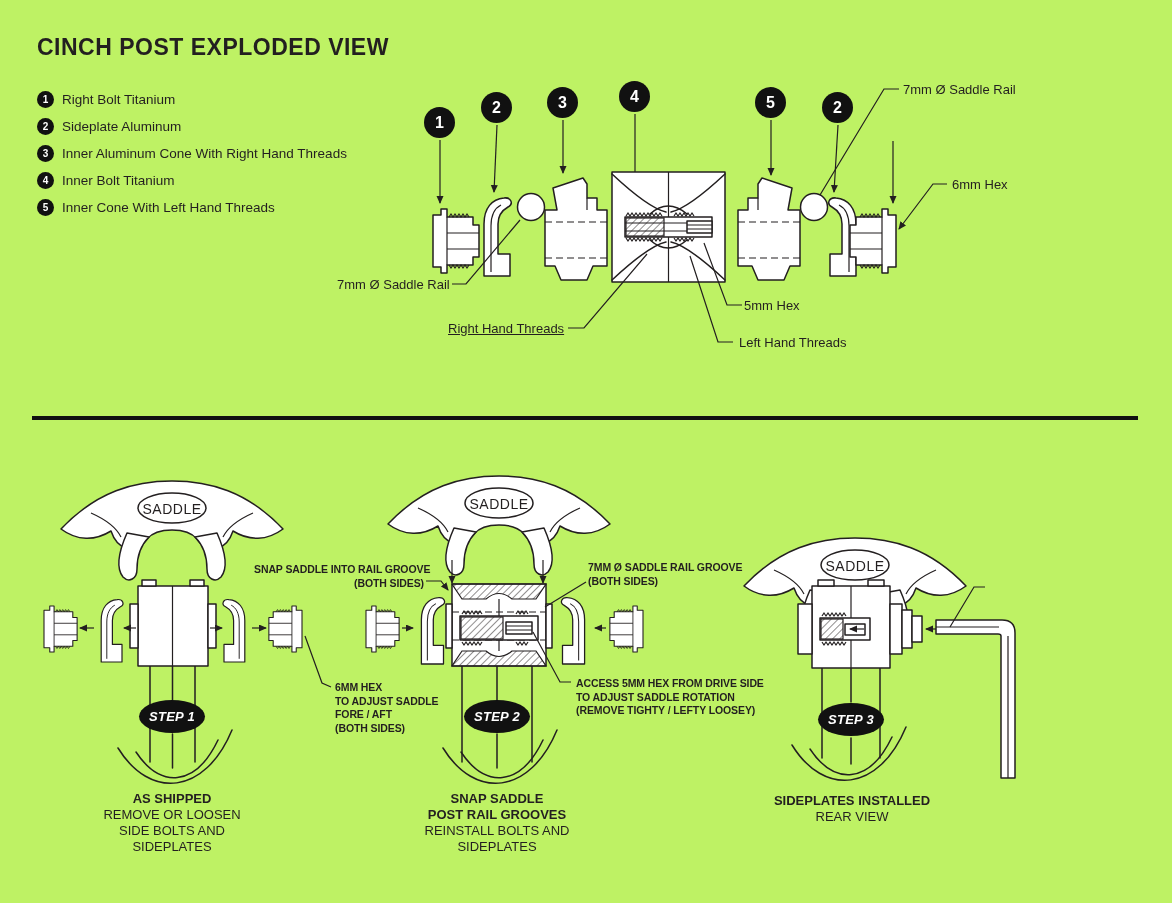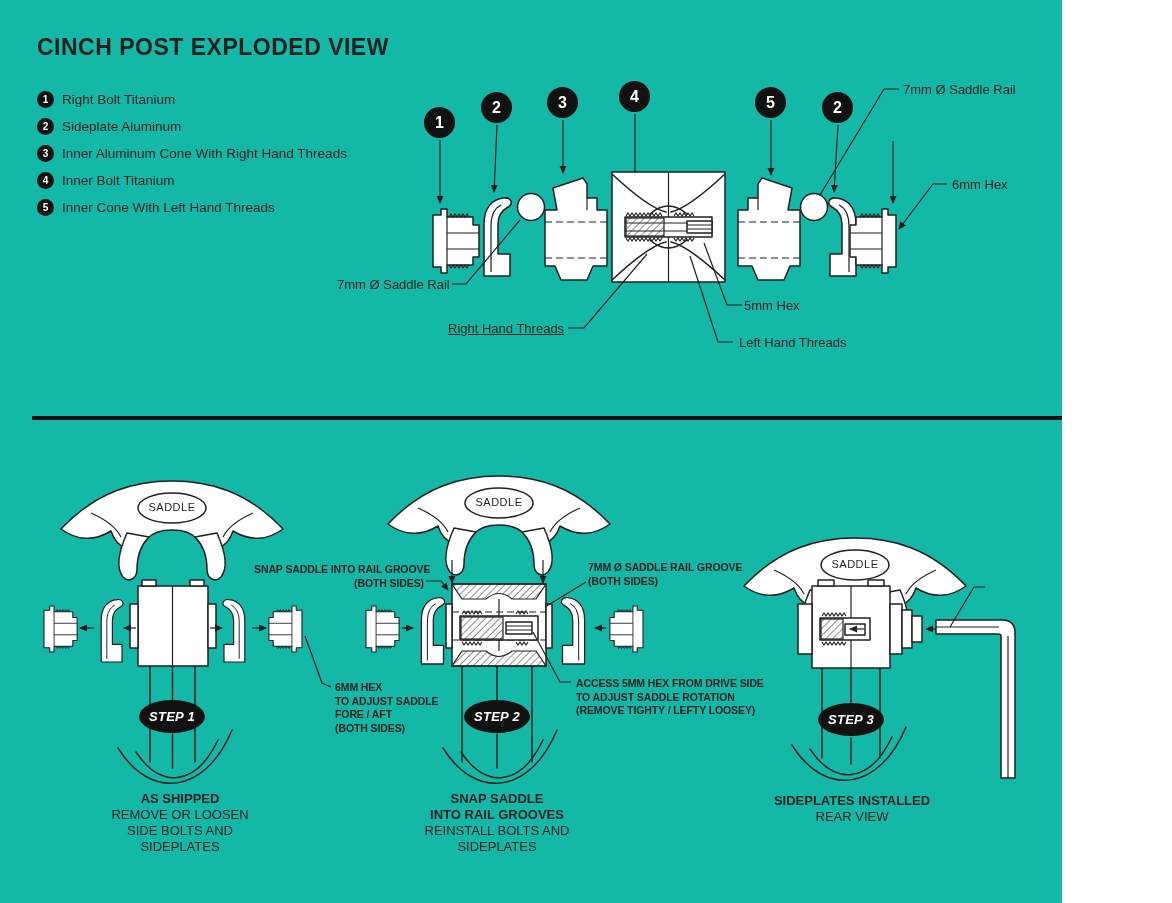--- a/index.html
+++ b/index.html
@@ -1,36 +1,36 @@
 <!DOCTYPE html>
 <html><head>
 <meta charset="utf-8">
 <style>
   html,body{margin:0;padding:0;background:#fff;}
-  .page{position:relative;width:1062px;height:903px;background:#14b8a6;overflow:hidden;
+  .page{position:relative;width:1172px;height:903px;background:#bef264;overflow:hidden;
         font-family:"Liberation Sans",sans-serif;color:#231f20;}
   svg.art{position:absolute;left:0;top:0;pointer-events:none;}
   svg .ln{fill:#fff;stroke:#231f20;stroke-width:1.5;stroke-linejoin:round;}
   svg .op{fill:none;stroke:#231f20;stroke-width:1.5;stroke-linejoin:round;stroke-linecap:round;}
   svg .thin{fill:none;stroke:#231f20;stroke-width:1.2;}
   svg .dash{fill:none;stroke:#231f20;stroke-width:1.2;stroke-dasharray:7 4;}
   svg .hatchf{fill:url(#hatch);stroke:#231f20;stroke-width:1.2;}
   .title{position:absolute;left:37px;top:34px;font-size:23px;font-weight:800;letter-spacing:.5px;}
   .legend{position:absolute;left:37px;top:86px;}
   .legend .row{display:flex;align-items:center;height:27px;}
   .nbadge{width:17px;height:17px;border-radius:50%;background:#111;color:#fff;
           font-size:10px;font-weight:700;display:flex;align-items:center;justify-content:center;flex:0 0 17px;}
   .legend .txt{margin-left:8px;font-size:13.5px;}
   .cbadge{position:absolute;width:31px;height:31px;border-radius:50%;background:#111;color:#fff;
           font-size:16px;font-weight:700;display:flex;align-items:center;justify-content:center;}
   .lbl{position:absolute;font-size:13px;white-space:nowrap;}
   .ann{position:absolute;font-size:10.5px;font-weight:700;line-height:13.5px;letter-spacing:-.1px;}
   .ann.right{text-align:right;}
   .ann div{white-space:nowrap;}
-  .saddle-lbl{position:absolute;width:70px;text-align:center;font-size:11px;letter-spacing:.5px;}
+  .saddle-lbl{position:absolute;width:70px;text-align:center;font-size:14px;letter-spacing:.5px;}
   .step-badge{position:absolute;width:66px;height:33px;border-radius:50%;background:#111;color:#fff;
           font-size:13px;font-weight:700;font-style:italic;display:flex;align-items:center;justify-content:center;letter-spacing:.3px;}
   .cap{position:absolute;width:200px;text-align:center;font-size:13px;line-height:16px;}
   .cap .b{font-weight:700;}
   .cap span{display:block;white-space:nowrap;}
   .divider{position:absolute;left:32px;top:416px;width:1106px;height:4px;background:#111;}
 </style>
 </head>
 <body>
 
@@ -253,29 +253,29 @@
   <div class="ann" style="left:576px;top:677px;">
     <div>ACCESS 5MM HEX FROM DRIVE SIDE</div>
     <div>TO ADJUST SADDLE ROTATION</div>
     <div>(REMOVE TIGHTY / LEFTY LOOSEY)</div>
   </div>
 
   <div class="step-badge" style="left:139px;top:700px;">STEP 1</div>
   <div class="step-badge" style="left:464px;top:700px;">STEP 2</div>
   <div class="step-badge" style="left:818px;top:703px;">STEP 3</div>
 
-  <div class="cap" style="left:80px;top:791px;">
+  <div class="cap" style="left:72px;top:791px;">
     <span class="b">AS SHIPPED</span>
     <span>REMOVE OR LOOSEN</span>
     <span>SIDE BOLTS AND</span>
     <span>SIDEPLATES</span>
   </div>
   <div class="cap" style="left:397px;top:791px;">
     <span class="b">SNAP SADDLE</span>
-    <span class="b">INTO RAIL GROOVES</span>
+    <span class="b">POST RAIL GROOVES</span>
     <span>REINSTALL BOLTS AND</span>
     <span>SIDEPLATES</span>
   </div>
   <div class="cap" style="left:752px;top:793px;">
     <span class="b">SIDEPLATES INSTALLED</span>
     <span>REAR VIEW</span>
   </div>
 
 </div>
 

